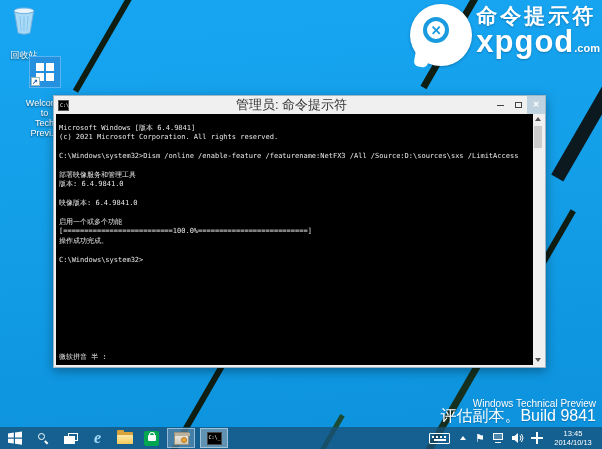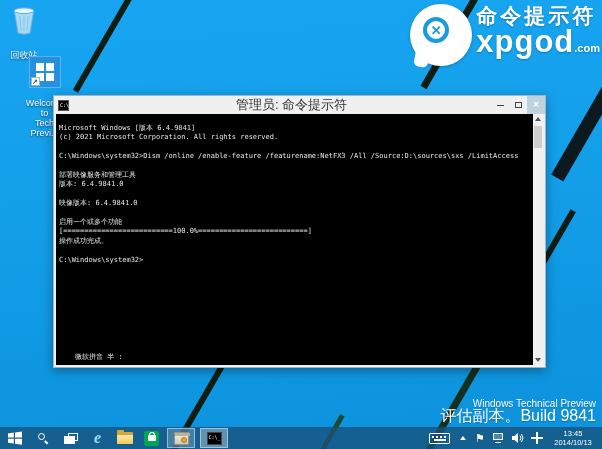--- a/index.html
+++ b/index.html
@@ -61,21 +61,21 @@
   .tb-btns{margin-left:auto;display:flex;height:18px;}
   .tb-btn{width:18px;height:18px;display:flex;align-items:center;justify-content:center;cursor:pointer;}
   .glyph-min{width:7px;height:1px;background:#444;}
   .glyph-max{width:7px;height:6px;border:1px solid #444;}
   .btn-close{background:#bed2df;}
   .glyph-close{font-size:8px;color:#fff;font-weight:bold;line-height:8px;}
   .console{position:absolute;left:2px;top:18px;right:12px;bottom:2px;background:#000;
     padding:10px 0 0 3px;overflow:hidden;}
   .cline{font-family:"DejaVu Sans Mono",monospace;font-size:7px;line-height:9.4px;
     color:#e6e6e6;white-space:pre;min-height:9.4px;}
-  .ime-line{position:absolute;left:19px;bottom:3px;font-family:"DejaVu Sans Mono",monospace;
+  .ime-line{position:absolute;left:3px;bottom:3px;font-family:"DejaVu Sans Mono",monospace;
     font-size:7px;color:#e6e6e6;white-space:pre;}
   .vscroll{position:absolute;top:18px;right:2px;bottom:2px;width:10px;background:#f0f0f0;}
   .sb-arrow{position:absolute;left:0;width:10px;height:10px;display:flex;align-items:center;justify-content:center;cursor:pointer;}
   .sb-up{top:0;}
   .sb-down{bottom:0;}
   .tri-up{width:0;height:0;border-left:3px solid transparent;border-right:3px solid transparent;border-bottom:4px solid #555;}
   .tri-down{width:0;height:0;border-left:3px solid transparent;border-right:3px solid transparent;border-top:4px solid #555;}
   .sb-thumb{position:absolute;left:1px;top:12px;width:8px;height:22px;background:#cdcdcd;cursor:pointer;}
 
   

